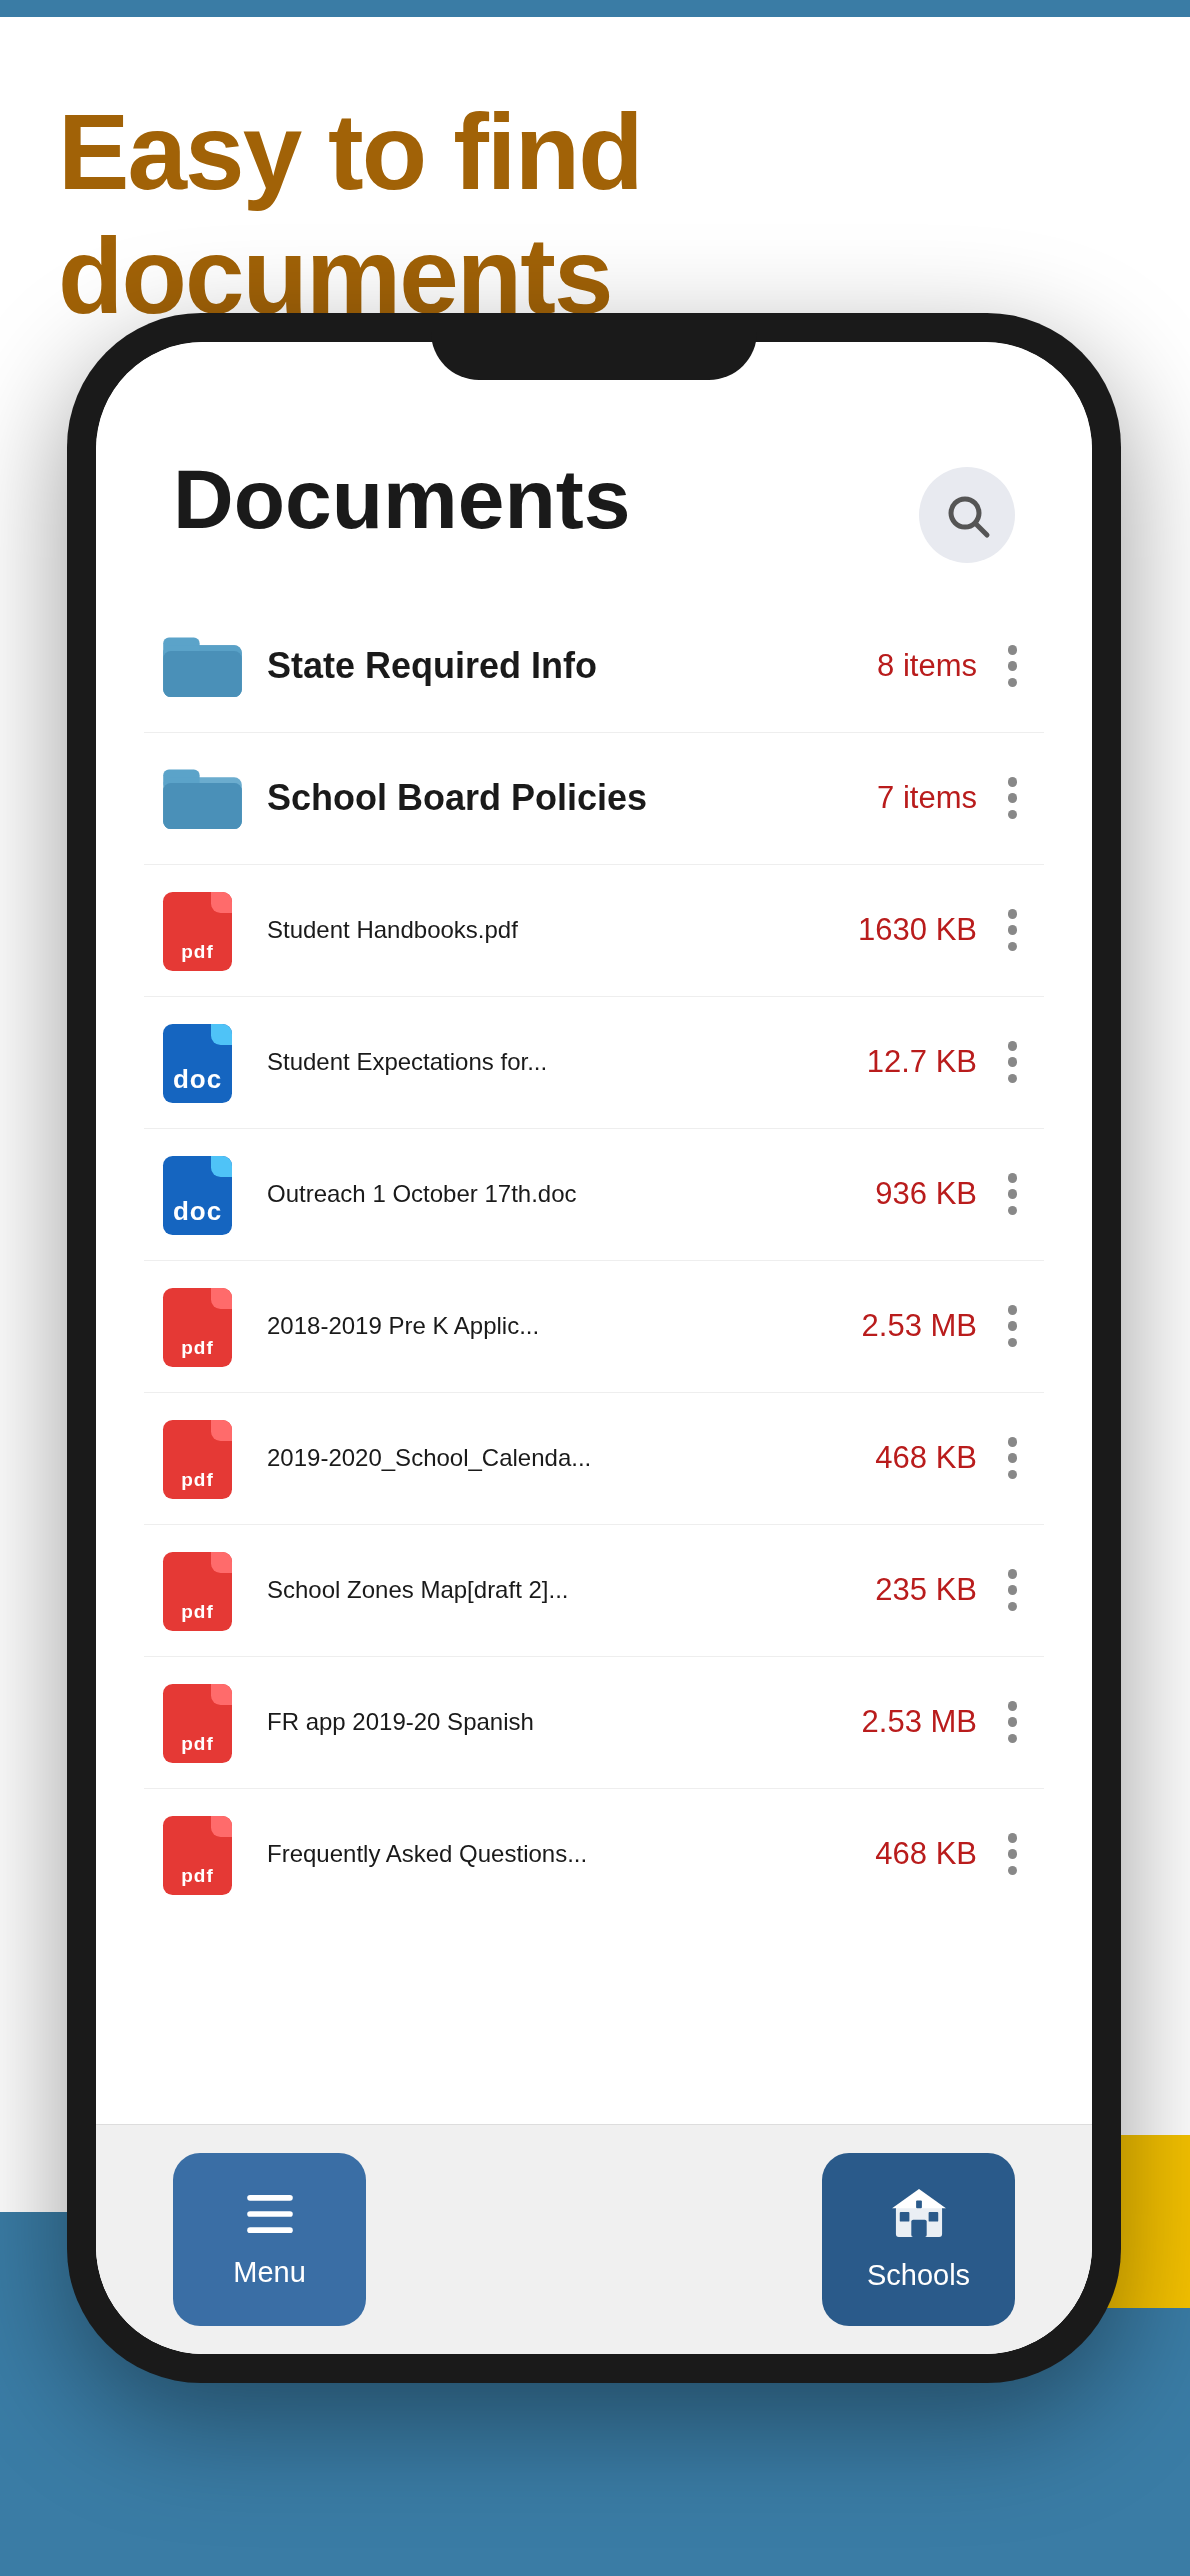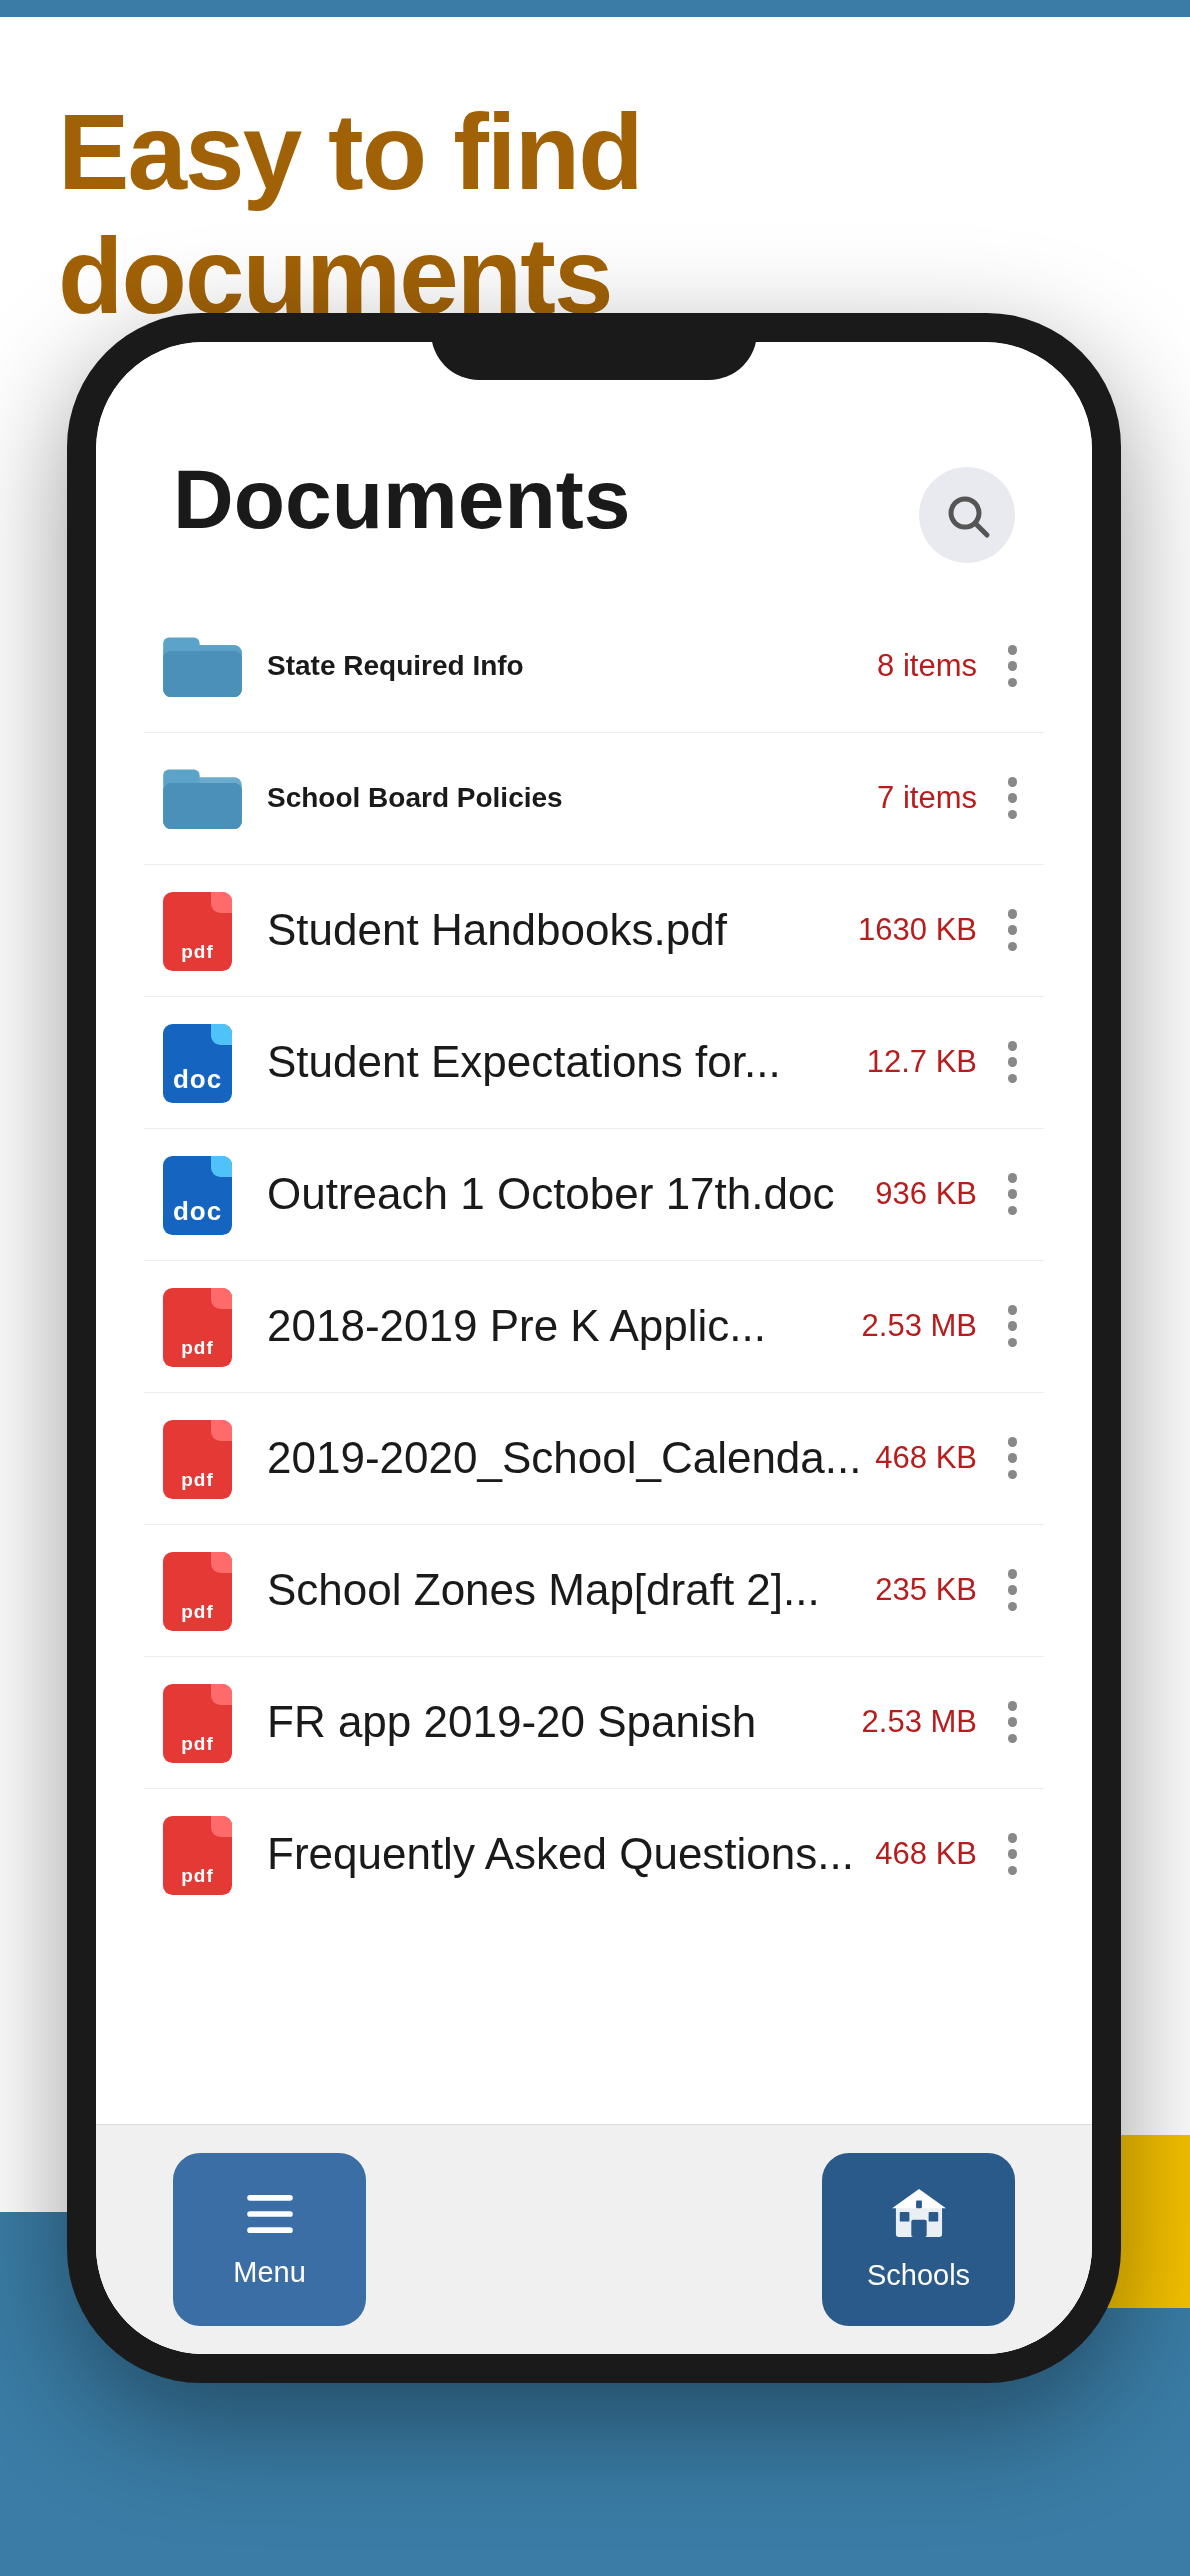--- a/index.html
+++ b/index.html
@@ -229,28 +229,28 @@
 
     .doc-label {
       color: white;
       font-size: 26px;
       font-weight: 700;
       letter-spacing: 1px;
     }
 
     .item-text {
       flex: 1;
-      font-size: 44px;
+      font-size: 24px;
       color: #1a1a1a;
       font-weight: 400;
     }
 
     .item-text.bold {
       font-weight: 800;
-      font-size: 28px;
+      font-size: 36px;
     }
 
     .item-size {
       font-size: 31px;
       color: #b91c1c;
       margin-right: 23px;
       white-space: nowrap;
     }
 
     .more-btn {

